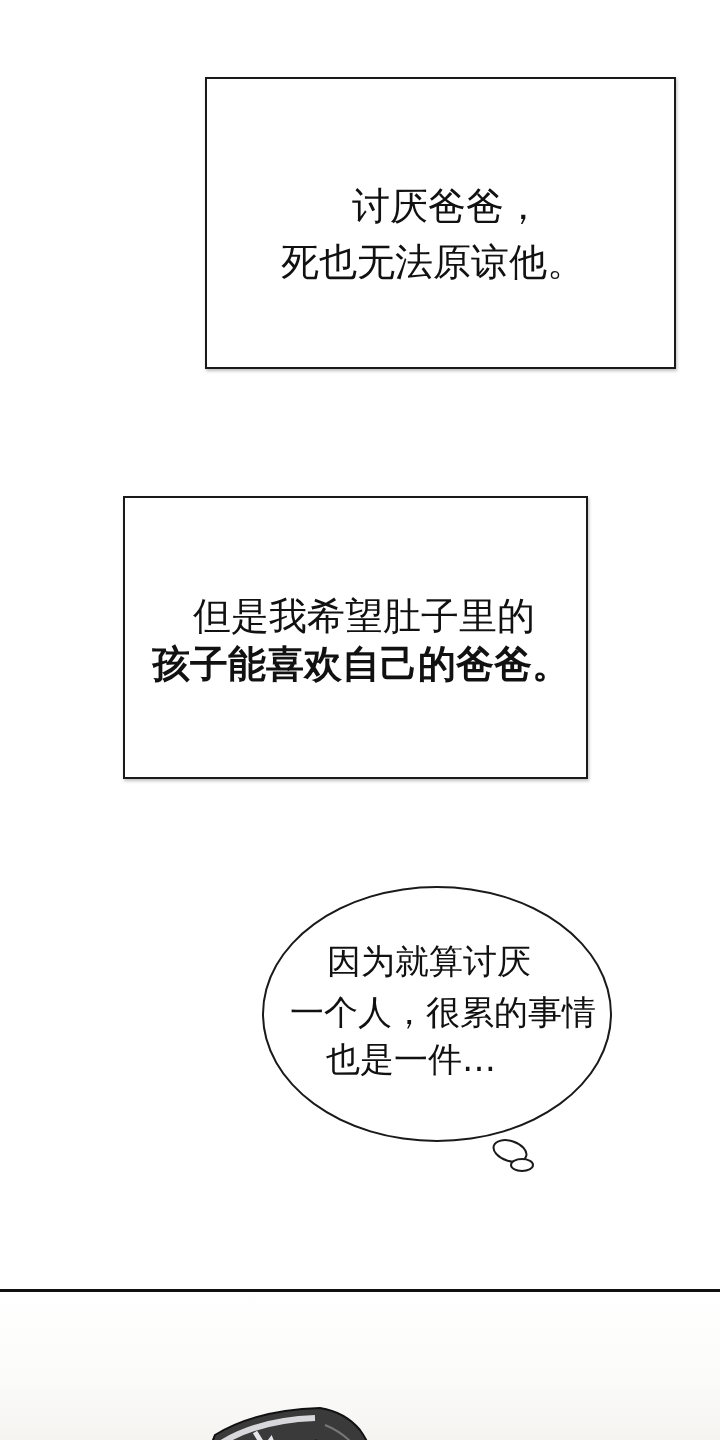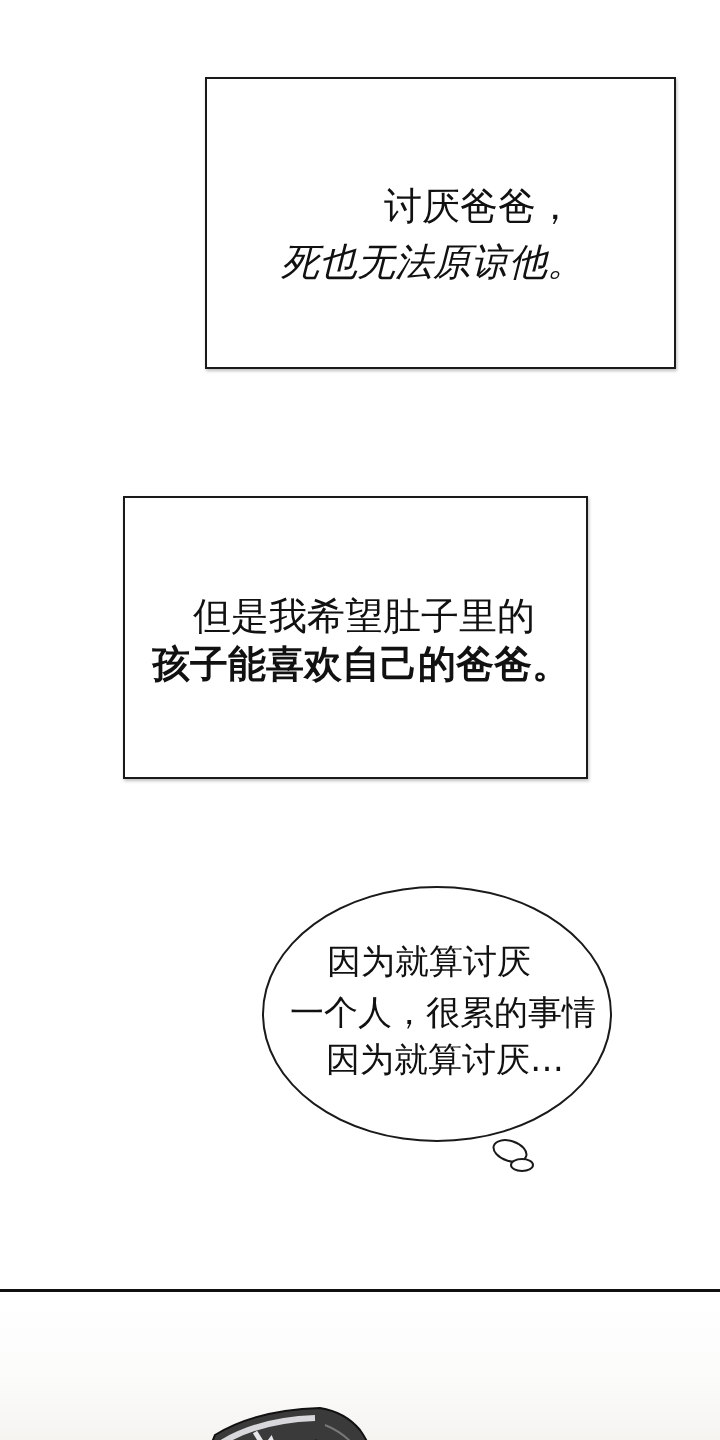--- a/index.html
+++ b/index.html
@@ -14,31 +14,31 @@
   .tail1 { position:absolute; left:492px; top:1140px; width:36px; height:22px; border:2px solid #1a1a1a; border-radius:50%; background:#fff; transform:rotate(18deg); box-sizing:border-box; }
   .tail2 { position:absolute; left:510px; top:1158px; width:24px; height:14px; border:2px solid #1a1a1a; border-radius:50%; background:#fff; box-sizing:border-box; }
   .divider { position:absolute; left:0; top:1289px; width:720px; height:3px; background:#111; }
   .scene { position:absolute; left:0; top:1292px; width:720px; height:148px; background:linear-gradient(#ffffff 0%, #fbfbfa 60%, #f5f4f1 100%); }
   .hair { position:absolute; left:175px; top:1390px; width:240px; height:120px; }
 </style>
 </head>
 <body>
 
 <div class="box box1"></div>
-<div class="line" style="left:352px; top:187px;margin-left:32px;">讨厌爸爸，</div>
-<div class="line" style="left:281px; top:243px;font-style:italic;">死也无法原谅他。</div>
+<div class="line" style="left:352px; top:187px;">讨厌爸爸，</div>
+<div class="line" style="left:281px; top:243px;">死也无法原谅他。</div>
 
 <div class="box box2"></div>
 <div class="line" style="left:193px; top:597px;text-align:center;">但是我希望肚子里的</div>
 <div class="line" style="left:152px; top:645px;font-weight:bold;">孩子能喜欢自己的爸爸。</div>
 
 <div class="bubble"></div>
 <div class="bline" style="left:327px; top:944px;">因为就算讨厌</div>
 <div class="bline" style="left:290px; top:995px;">一个人，很累的事情</div>
-<div class="bline" style="left:326px; top:1042px;">因为就算讨厌…</div>
+<div class="bline" style="left:326px; top:1042px;">也是一件…</div>
 <div class="tail1"></div>
 <div class="tail2"></div>
 
 <div class="divider"></div>
 <div class="scene"></div>
 <svg class="hair" viewBox="0 0 240 120">
   <path d="M10 120 L40 45 Q80 20 145 18 Q170 22 185 40 Q200 60 215 120 Z" fill="#3a3a3a" stroke="#111" stroke-width="2"></path>
   <path d="M20 120 L48 52 Q85 30 140 28" fill="none" stroke="#d8d8dc" stroke-width="6"></path>
   <path d="M80 42 L90 58 L96 50 L104 70 L110 62 L118 82" fill="none" stroke="#e6e6ea" stroke-width="5"></path>
   <path d="M150 35 Q175 45 190 70" fill="none" stroke="#777" stroke-width="2"></path>

